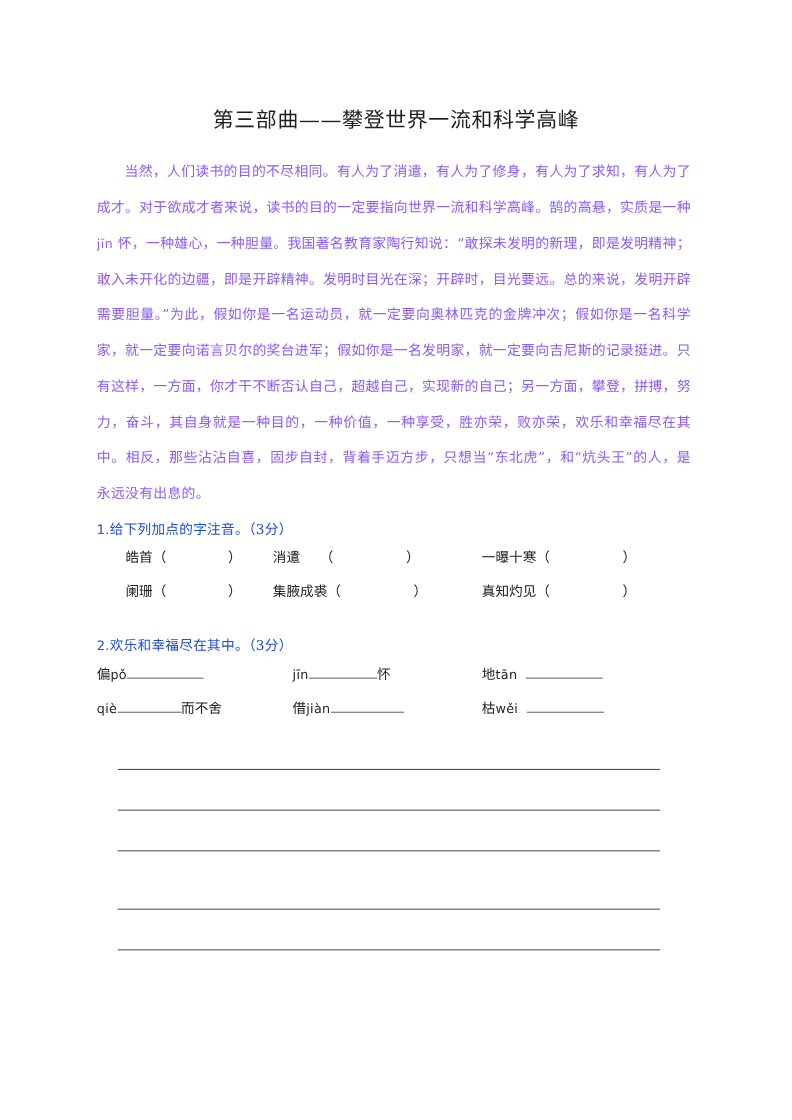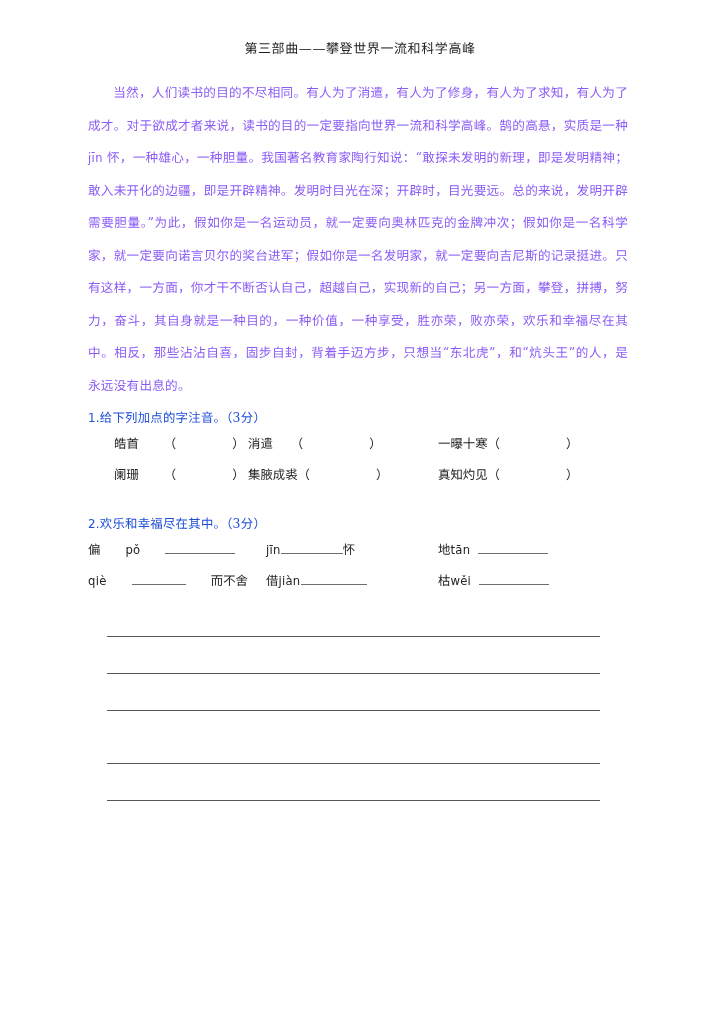--- a/index.html
+++ b/index.html
@@ -21,23 +21,23 @@
     position: relative;
     width: 720px;
     height: 1018px;
     box-sizing: border-box;
     padding: 0;
   }
 
   
   .doc-title {
     margin: 0;
-    padding-top: 38px;
+    padding-top: 93px;
     text-align: center;
-    font-size: 13px;
+    font-size: 19px;
     font-weight: normal;
     letter-spacing: 0.6px;
     color: #1f1f1f;
   }
 
   
   .body-block {
     margin: 0;
     padding: 0;
     width: 540px;
@@ -88,21 +88,21 @@
     align-items: baseline;
     height: 31px;
     font-size: 12.4px;
     color: #232323;
   }
   .ex-cell {
     display: flex;
     align-items: baseline;
     white-space: nowrap;
   }
-  .ex-cell.c1 { width: 160px; padding-left: 26px; box-sizing: border-box; gap: 25px; }
+  .ex-cell.c1 { width: 160px; padding-left: 26px; box-sizing: border-box; }
   .ex-cell.c2 { width: 190px; }
   .ex-cell.c3 { width: 200px; }
 
   .paren {
     display: inline-block;
     letter-spacing: 0;
   }
   .paren .gap { display: inline-block; width: 56px; }
   .paren .gap.wide { display: inline-block; width: 66px; }
 

